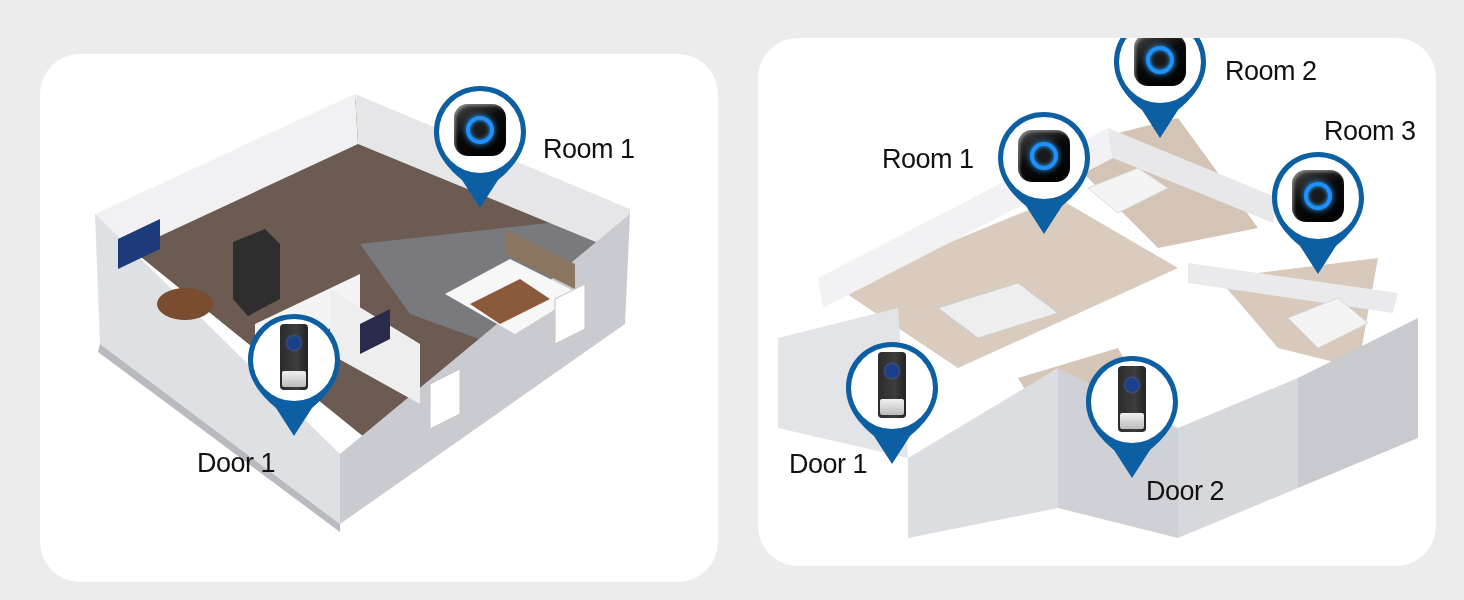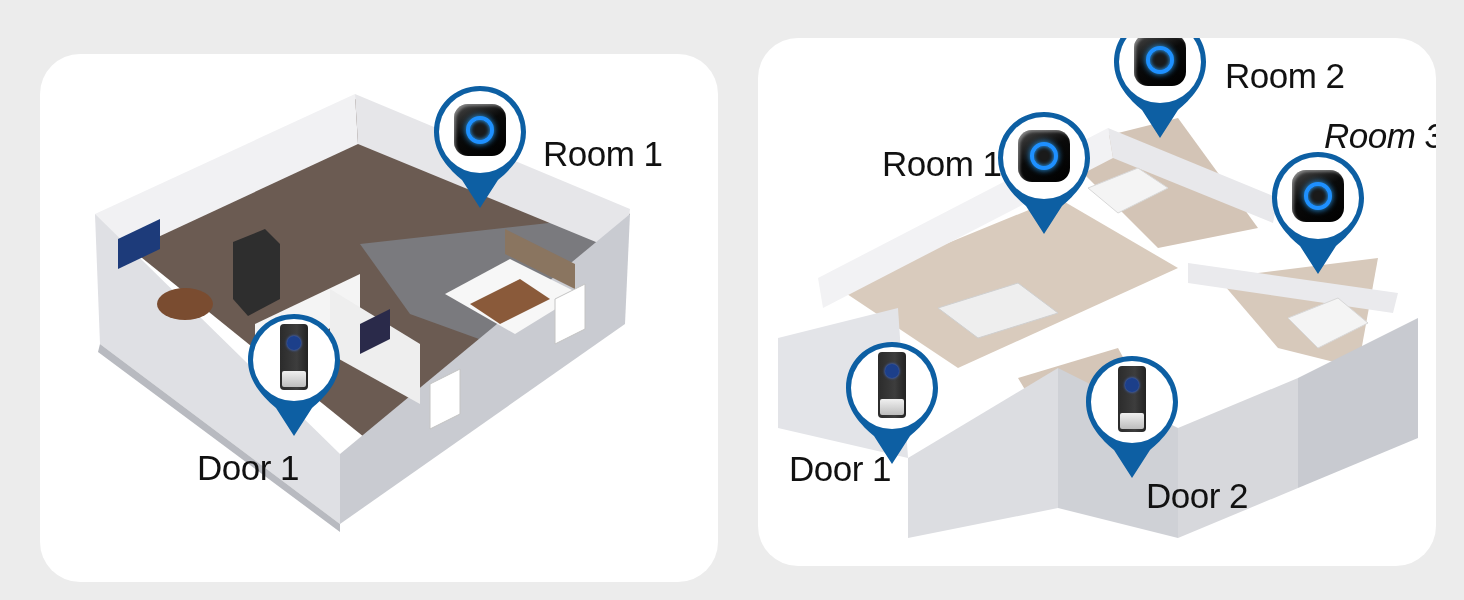--- a/index.html
+++ b/index.html
@@ -23,21 +23,21 @@
   .chime .ring { position:absolute; left:12px; top:12px; width:28px; height:28px; border-radius:50%;
     box-sizing:border-box; border:4px solid #1e90ff; box-shadow:0 0 6px #2aa4ff, inset 0 0 4px #2aa4ff; background:#1a1a1a; }
 
   .bell { left:34px; top:12px; width:28px; height:66px; border-radius:4px;
     background:linear-gradient(90deg,#2b2b2b,#3d3d3d 60%,#222);
   }
   .bell .btn { position:absolute; left:7px; top:12px; width:14px; height:14px; border-radius:50%;
     background:#1c3f8a; box-shadow:0 0 3px #4a7fff; }
   .bell .plate { position:absolute; left:2px; bottom:3px; width:24px; height:16px; background:linear-gradient(180deg,#f0f0f0,#bdbdbd); border-radius:2px; }
 
-  .label { position:absolute; font-size:35px; color:#111; letter-spacing:-0.5px; white-space:nowrap; }
+  .label { position:absolute; font-size:27px; color:#111; letter-spacing:-0.5px; white-space:nowrap; }
 </style>
 </head>
 <body>
 
 <div class="panel" id="panel-left">
   <svg class="scene" viewBox="0 0 678 528">
 
     <polygon points="60,170 315,45 590,160 345,400" fill="#6b5b52"></polygon>
     <polygon points="320,190 590,160 480,300 370,260" fill="#7a7a7e"></polygon>
 
@@ -129,21 +129,21 @@
     <svg viewBox="0 0 96 128">
       <path d="M48 2 C22 2 2 22 2 48 C2 70 18 86 30 96 L48 124 L66 96 C78 86 94 70 94 48 C94 22 74 2 48 2 Z" fill="#0d5fa3"></path>
       <circle cx="48" cy="48" r="41" fill="#fff"></circle>
     </svg>
     <div class="device chime">
         <div class="ring"></div>
       </div>
   </div>
   <div class="label" style="left:124px;top:106px;">Room 1</div>
 
-  <div class="label" style="left:566px;top:78px;font-style:italic;">Room 3</div>
+  <div class="label" style="left:566px;top:78px;">Room 3</div>
   <div class="pin" style="left:512px;top:112px;">
     <svg viewBox="0 0 96 128">
       <path d="M48 2 C22 2 2 22 2 48 C2 70 18 86 30 96 L48 124 L66 96 C78 86 94 70 94 48 C94 22 74 2 48 2 Z" fill="#0d5fa3"></path>
       <circle cx="48" cy="48" r="41" fill="#fff"></circle>
     </svg>
     <div class="device chime">
         <div class="ring"></div>
       </div>
   </div>
 

